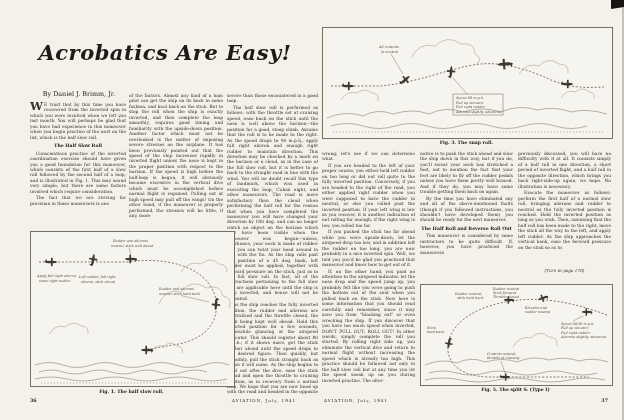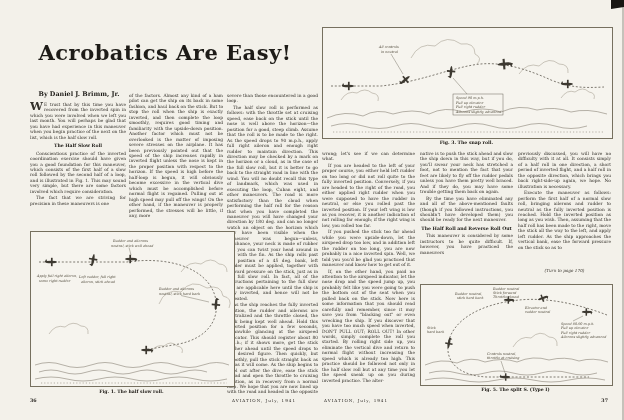--- a/index.html
+++ b/index.html
@@ -3,25 +3,25 @@
 <meta charset="utf-8">
 <style>
   html,body{margin:0;padding:0;}
   .canvas{position:relative;width:624px;height:420px;background:#f3f1ea;overflow:hidden;
           font-family:"DejaVu Serif",serif;color:#2e2b26;}
   .scan-edge{position:absolute;right:0;top:0;width:13px;height:11px;background:#181613;
              transform:skewY(-8deg) translateY(-3px);}
   .scan-line{position:absolute;right:0;top:0;width:2px;height:420px;background:rgba(60,55,45,.25);}
 
   .title{position:absolute;left:30px;top:26px;width:270px;text-align:center;
-         font-size:21px;font-weight:bold;letter-spacing:.5px;color:#1d1b17;}
+         font-size:21px;font-weight:bold;font-style:italic;letter-spacing:.5px;color:#1d1b17;}
   .subtitle{position:absolute;left:24px;top:66px;width:294px;text-align:center;
             font-size:6.6px;font-weight:bold;color:#262420;}
   .byline{position:absolute;left:30px;top:90px;width:98px;text-align:center;
-          font-size:6.4px;font-weight:bold;color:#1f1d19;}
+          font-size:6.4px;font-weight:normal;color:#1f1d19;}
 
   .col{position:absolute;overflow:hidden;font-size:4.35px;line-height:5.45px;
        text-align:justify;color:#34312b;}
   .col p{margin:0 0 1px 0;text-indent:6px;}
   .col p.first{text-indent:0;}
   .col h4{margin:3px 0 2px 0;font-size:4.6px;text-align:center;font-weight:bold;
           color:#23211c;text-indent:0;}
   .dropcap{float:left;font-size:11.5px;line-height:9px;font-weight:bold;margin:0 1px 0 0;}
 
   .lcol1{left:30px;top:102px;width:96px;height:127px;}

